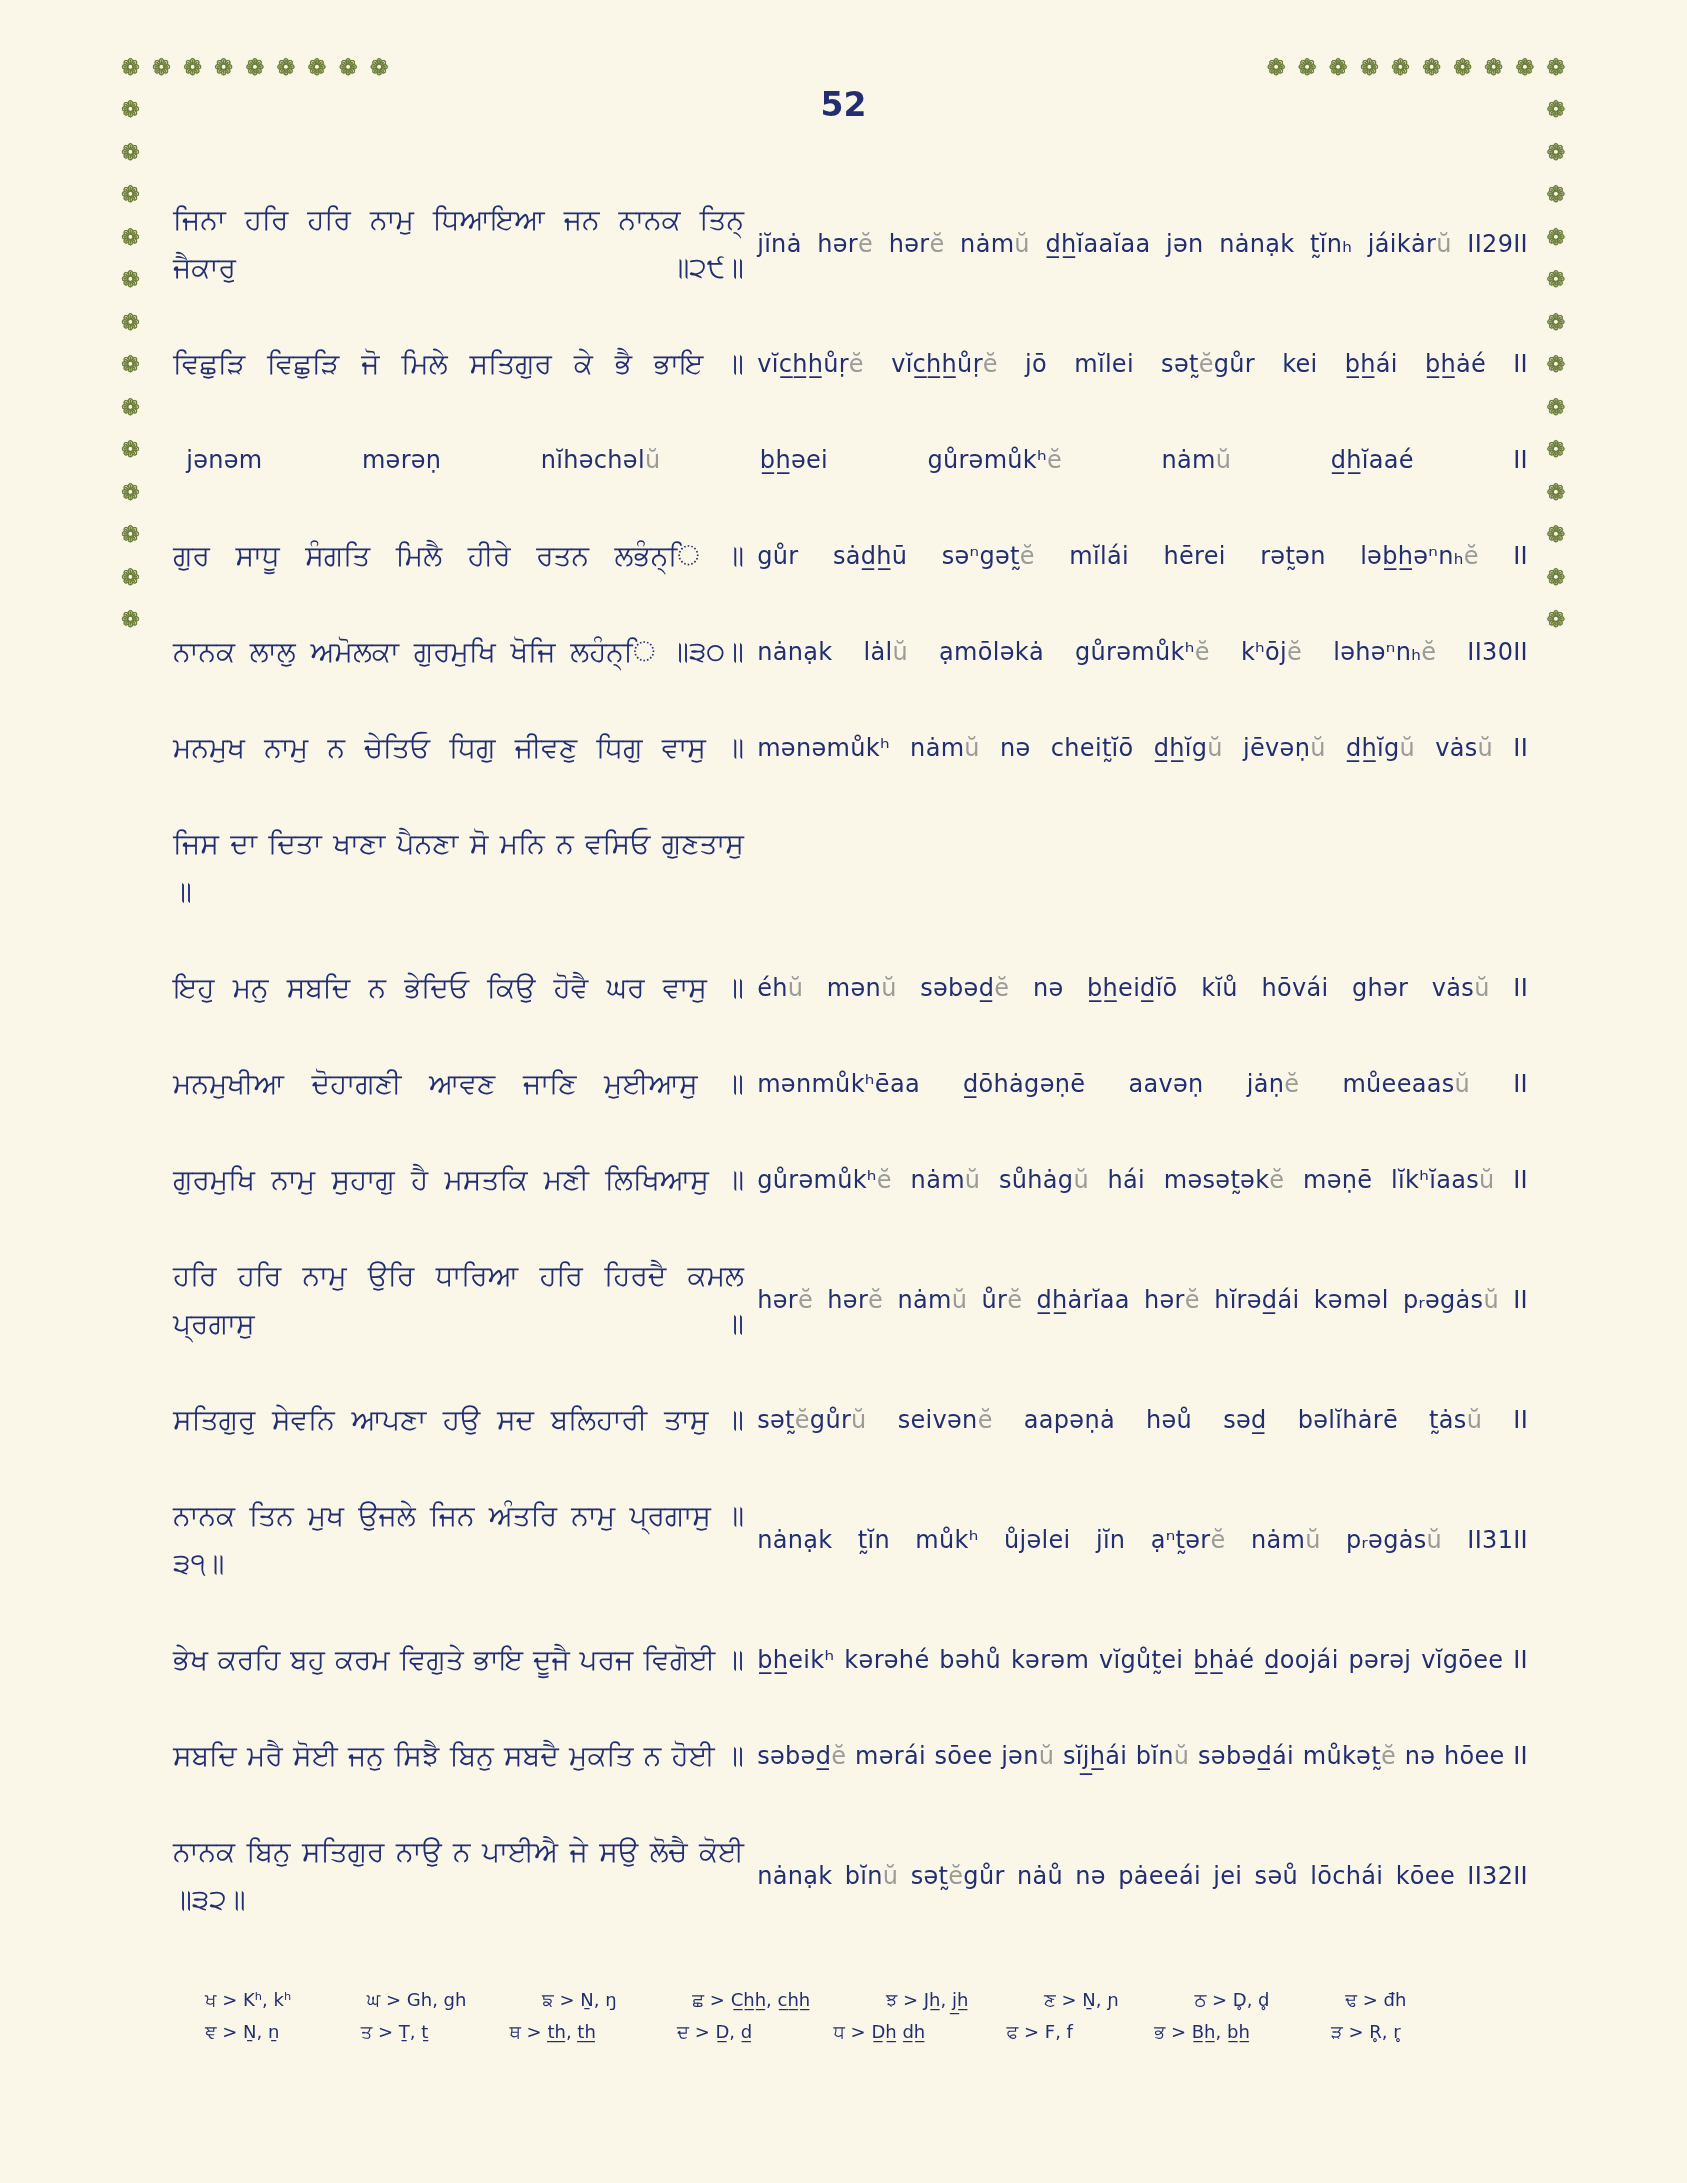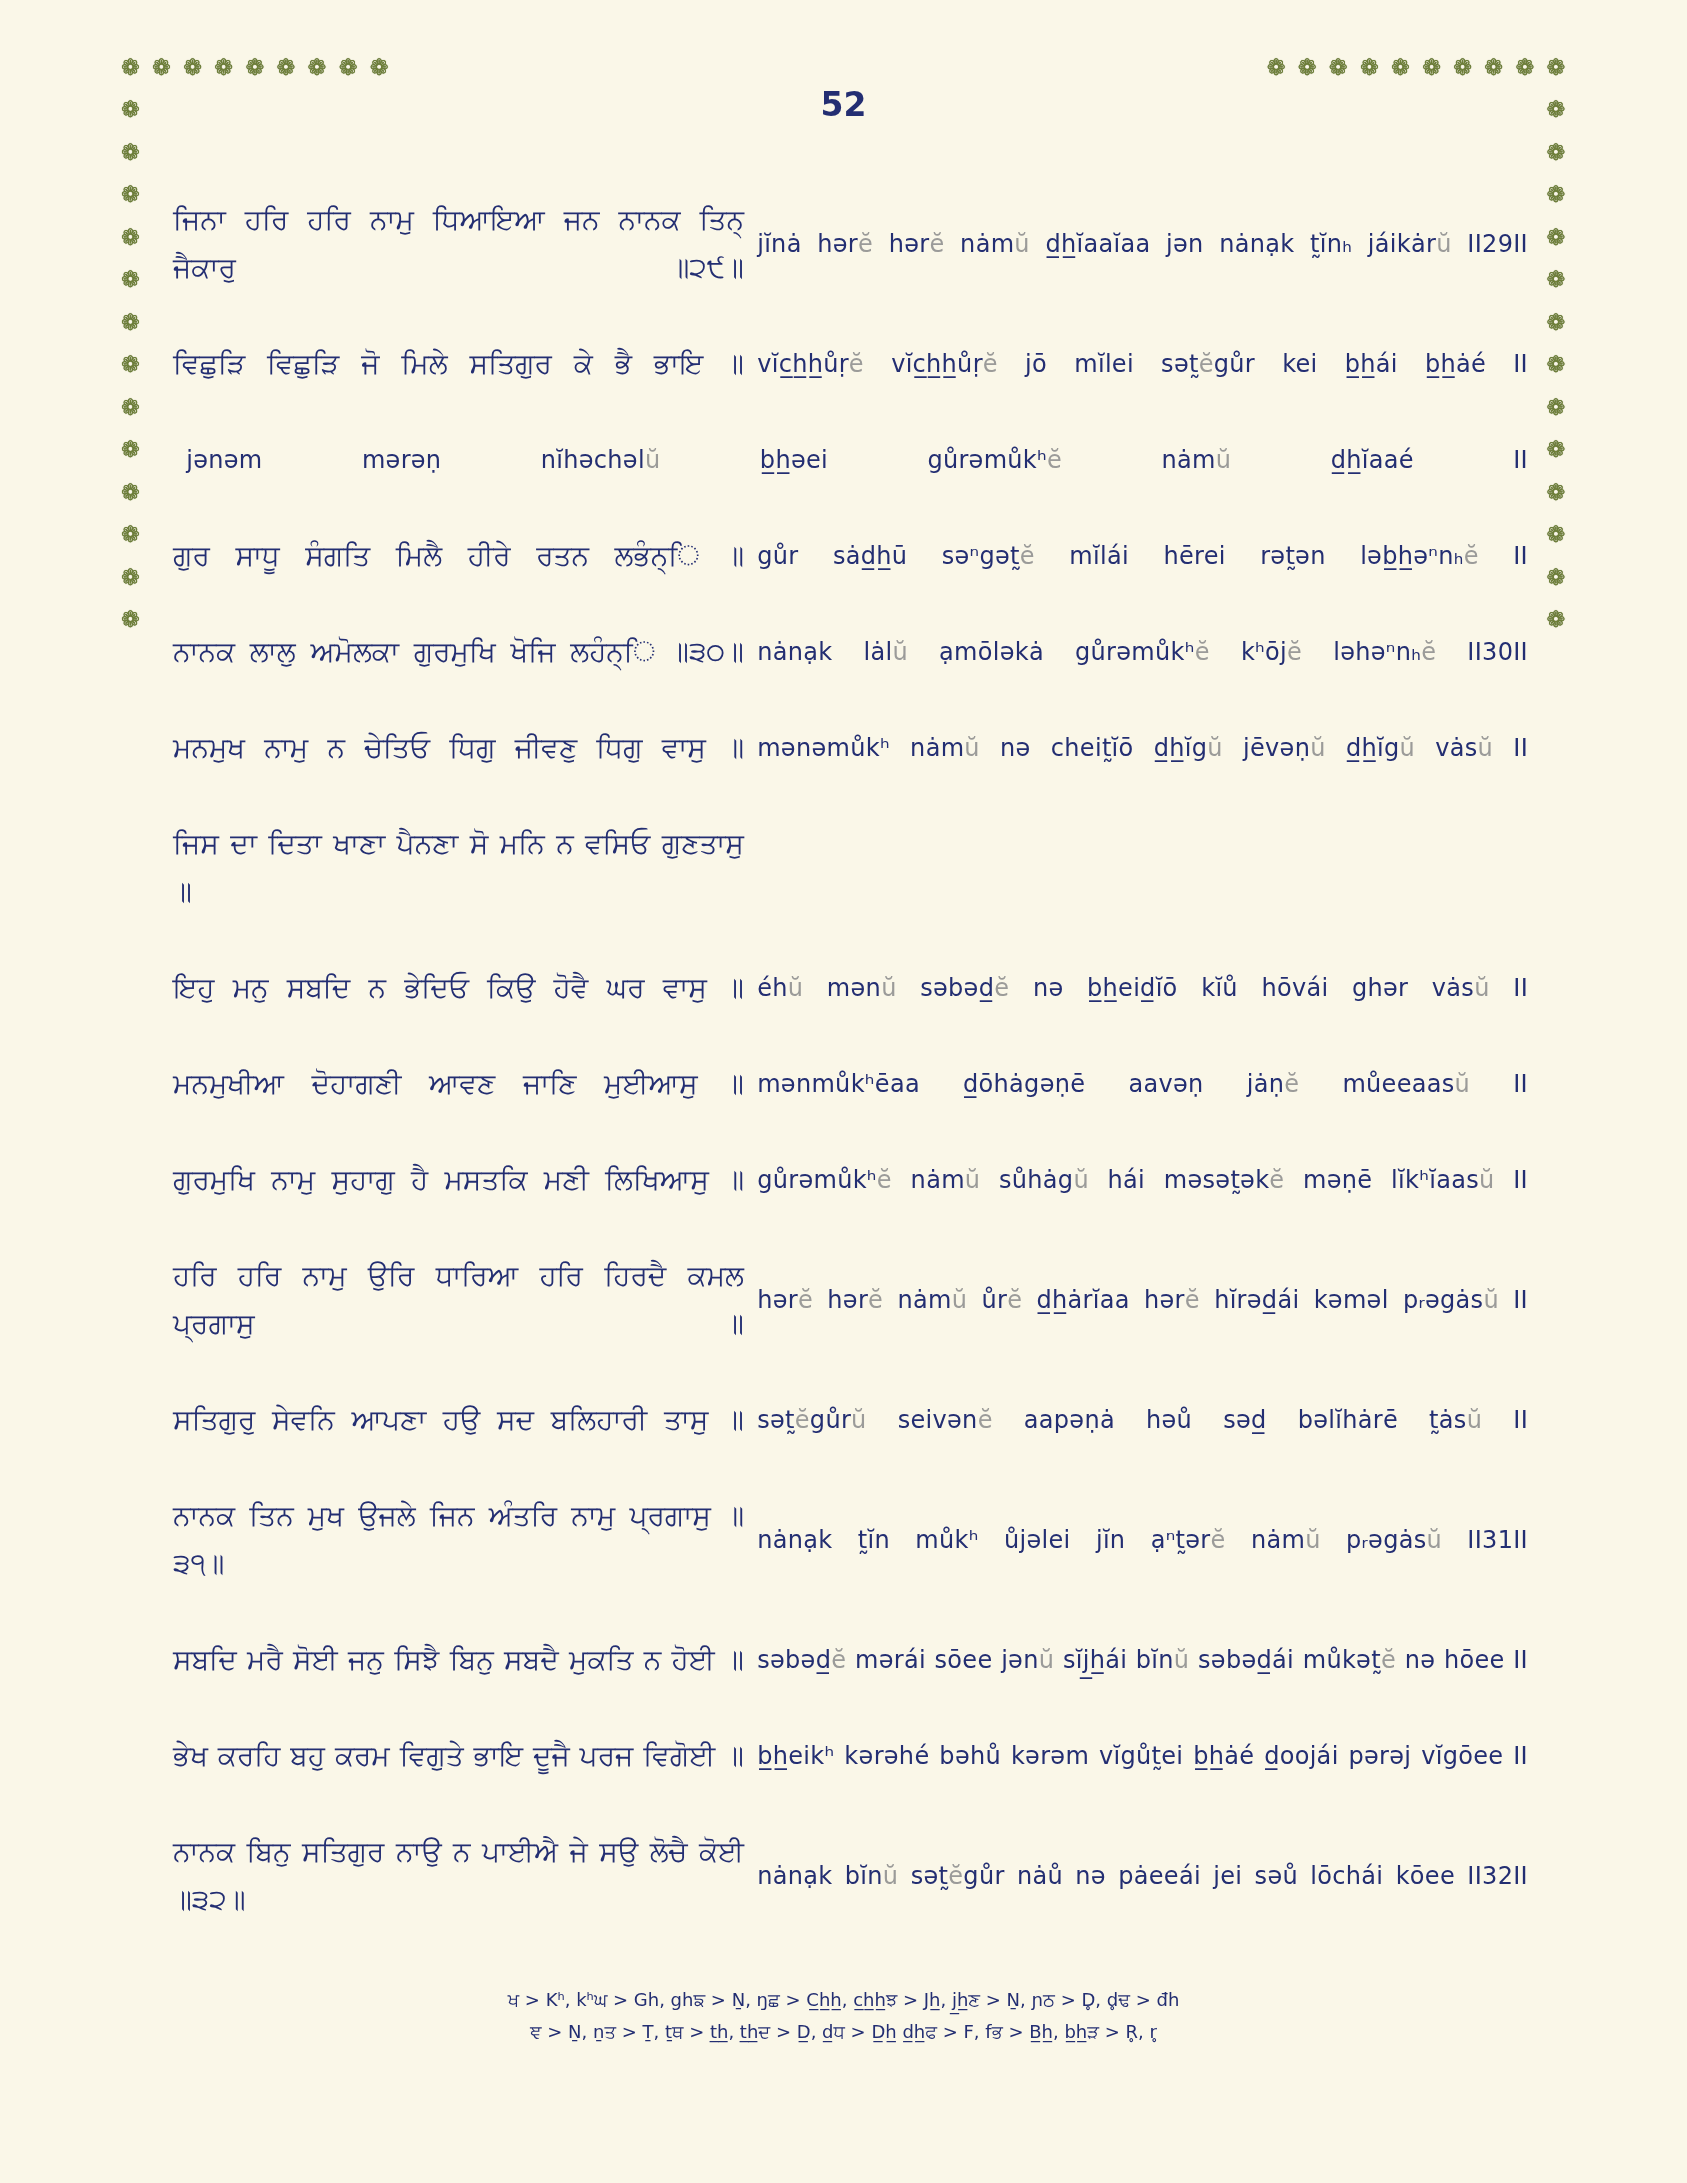--- a/index.html
+++ b/index.html
@@ -50,21 +50,20 @@
     letter-spacing:0.3px;
   }
   .g-cell:after,.t-cell:after{content:"";display:inline-block;width:100%;}
   .dim{color:var(--dim,#9B9B99);}
   
   .legend{
     position:absolute;left:205px;right:205px;top:1989px;
     display:flex;flex-direction:column;gap:9.3px;
     font-size:18px;line-height:22.5px;
     color:var(--ink,#232E72);
-    align-items:center;
   }
   .legend-row{display:flex;justify-content:center;gap:0;}
   .legend-entry{white-space:nowrap;flex:1 1 auto;text-align:left;}
   .legend-entry .gl{font-size:18px;}
 </style>
 </head>
 <body>
 
 <div class="page" style="--bg: #FAF7E8; --ink: #232E72; --dim: #9B9B99; --flower: #6F8038;">
 
@@ -169,26 +168,26 @@
       </div>
       <div class="verse-row">
         <div class="g-cell">ਸਤਿਗੁਰੁ ਸੇਵਨਿ ਆਪਣਾ ਹਉ ਸਦ ਬਲਿਹਾਰੀ ਤਾਸੁ ॥</div>
         <div class="t-cell">sət̰<span class="dim">ĕ</span>gůr<span class="dim">ŭ</span> seivən<span class="dim">ĕ</span> aapəṇȧ həů səd̲ bəlĭhȧrē t̰ȧs<span class="dim">ŭ</span> II</div>
       </div>
       <div class="verse-row">
         <div class="g-cell">ਨਾਨਕ ਤਿਨ ਮੁਖ ਉਜਲੇ ਜਿਨ ਅੰਤਰਿ ਨਾਮੁ ਪ੍ਰਗਾਸੁ ॥੩੧॥</div>
         <div class="t-cell">nȧnạk t̰ĭn můkʰ ůjəlei jĭn ạⁿt̰ər<span class="dim">ĕ</span> nȧm<span class="dim">ŭ</span> pᵣəgȧs<span class="dim">ŭ</span> II31II</div>
       </div>
       <div class="verse-row">
+        <div class="g-cell">ਭੇਖ ਕਰਹਿ ਬਹੁ ਕਰਮ ਵਿਗੁਤੇ ਭਾਇ ਦੂਜੈ ਪਰਜ ਵਿਗੋਈ ॥</div>
+        <div class="t-cell">b̲h̲eikʰ kərəhé bəhů kərəm vĭgůt̰ei b̲h̲ȧé d̲oojái pərəj vĭgōee II</div>
+      </div>
+      <div class="verse-row">
         <div class="g-cell">ਸਬਦਿ ਮਰੈ ਸੋਈ ਜਨੁ ਸਿਝੈ ਬਿਨੁ ਸਬਦੈ ਮੁਕਤਿ ਨ ਹੋਈ ॥</div>
         <div class="t-cell">səbəd̲<span class="dim">ĕ</span> mərái sōee jən<span class="dim">ŭ</span> sĭj̲h̲ái bĭn<span class="dim">ŭ</span> səbəd̲ái můkət̰<span class="dim">ĕ</span> nə hōee II</div>
-      </div>
-      <div class="verse-row">
-        <div class="g-cell">ਭੇਖ ਕਰਹਿ ਬਹੁ ਕਰਮ ਵਿਗੁਤੇ ਭਾਇ ਦੂਜੈ ਪਰਜ ਵਿਗੋਈ ॥</div>
-        <div class="t-cell">b̲h̲eikʰ kərəhé bəhů kərəm vĭgůt̰ei b̲h̲ȧé d̲oojái pərəj vĭgōee II</div>
       </div>
       <div class="verse-row">
         <div class="g-cell">ਨਾਨਕ ਬਿਨੁ ਸਤਿਗੁਰ ਨਾਉ ਨ ਪਾਈਐ ਜੇ ਸਉ ਲੋਚੈ ਕੋਈ ॥੩੨॥</div>
         <div class="t-cell">nȧnạk bĭn<span class="dim">ŭ</span> sət̰<span class="dim">ĕ</span>gůr nȧů nə pȧeeái jei səů lōchái kōee II32II</div>
       </div>
     </main>
 
   <footer class="legend" id="legend">
       <div class="legend-row">
         <span class="legend-entry"><span class="gl">ਖ</span><span> &gt; Kʰ, kʰ</span></span>

